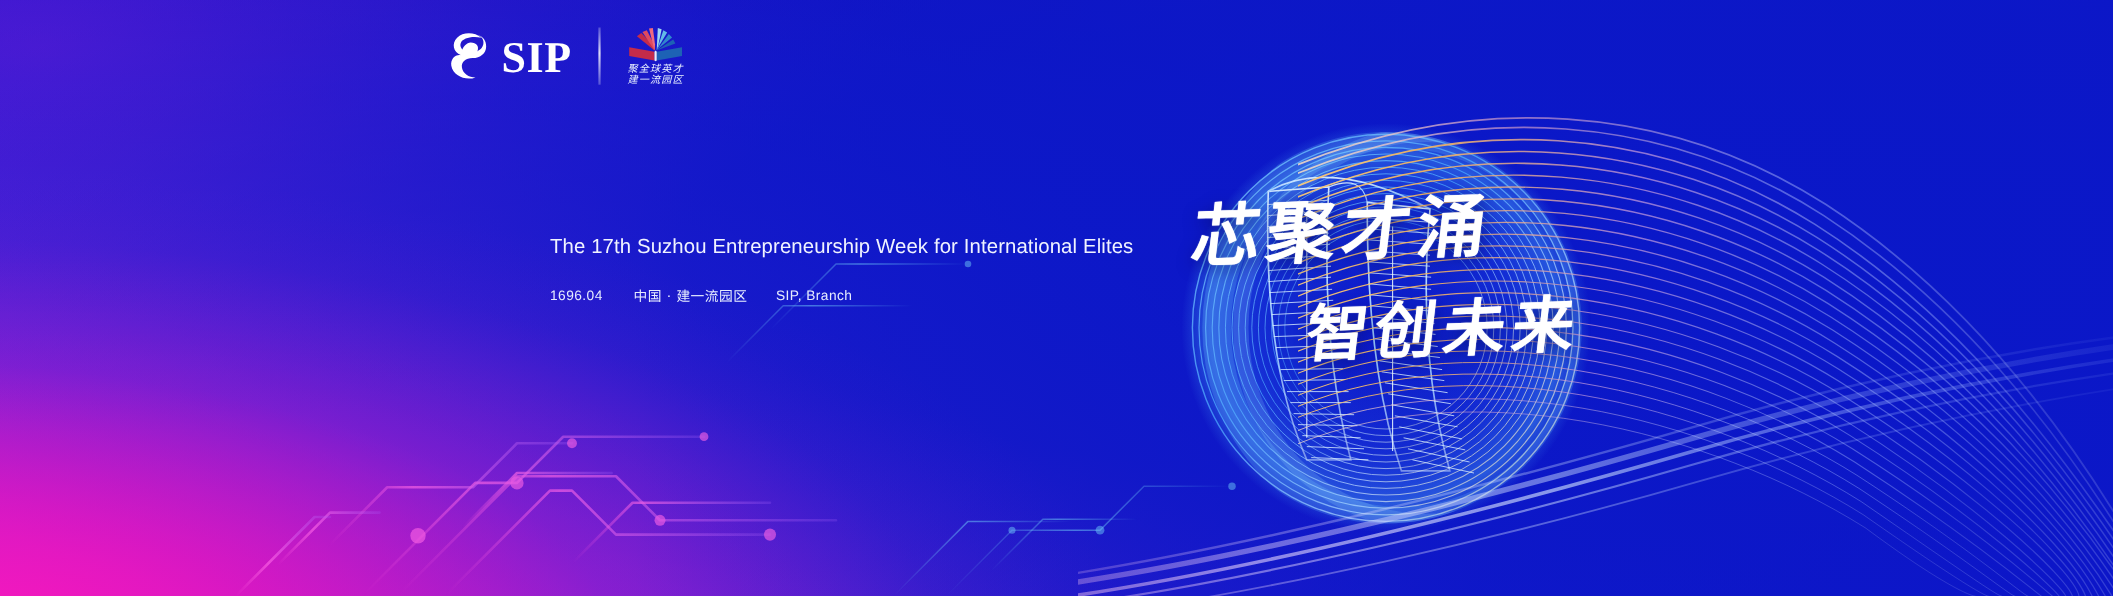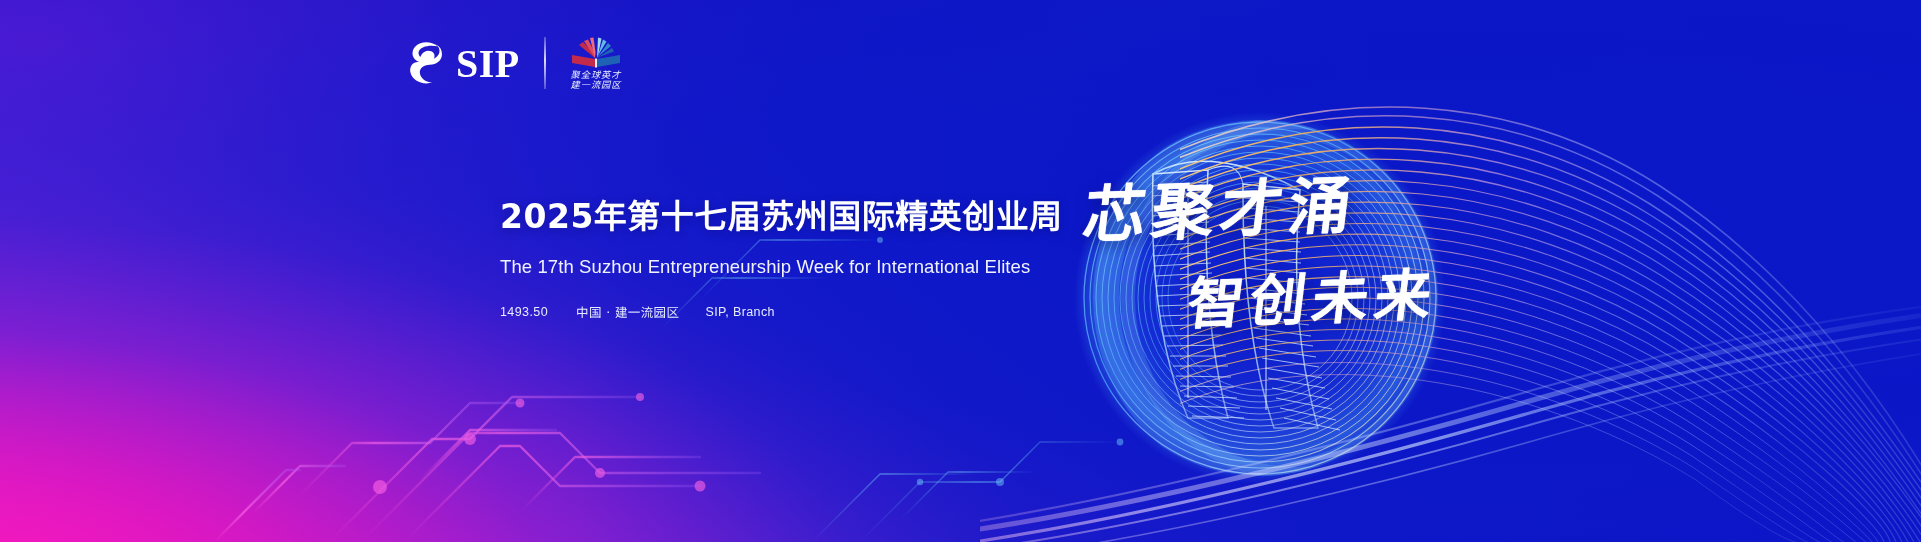--- a/index.html
+++ b/index.html
@@ -47,21 +47,21 @@
     width:400px; height:400px;
     pointer-events:none;
   }
 
   
   .ribbons{ position:absolute; left:1180px; top:40px; width:760px; height:502px; pointer-events:none; }
   .ribbons-lower{ position:absolute; left:980px; top:300px; width:960px; height:250px; pointer-events:none; }
 
   
   .masthead{
-    position:absolute; left:405px; top:30px;
+    position:absolute; left:405px; top:18px;
     display:flex; align-items:center; gap:18px; height:66px;
   }
   .sip-logo{ display:flex; align-items:center; gap:7px; }
   .sip-mark{ width:44px; height:46px; display:block; }
   .sip-word{
     color:#ffffff;
     font-size:40px;
     font-weight:700;
     letter-spacing:.5px;
     line-height:1;
@@ -439,26 +439,25 @@
       </svg>
       <div class="talent-slogan">
         <span>聚全球英才</span>
         <span>建一流园区</span>
       </div>
     </div>
 
   </div>
 
   <div class="headline">
-    <div class="title-cn">2025年第十七届苏州国际精英创业周</div>
 
     <div class="title-en">The 17th Suzhou Entrepreneurship Week for International Elites</div>
 
     <div class="meta">
-      <span class="m-date">1493.50</span>
+      <span class="m-date">1696.04</span>
       <span class="m-loc">中国 · 建一流园区</span>
       <span class="m-loc-en">SIP, Branch</span>
     </div>
   </div>
 
   <div class="calligraphy">
     <div class="calli-line calli-1">芯聚才涌</div>
     <div class="calli-line calli-2">智创未来</div>
   </div>
 

